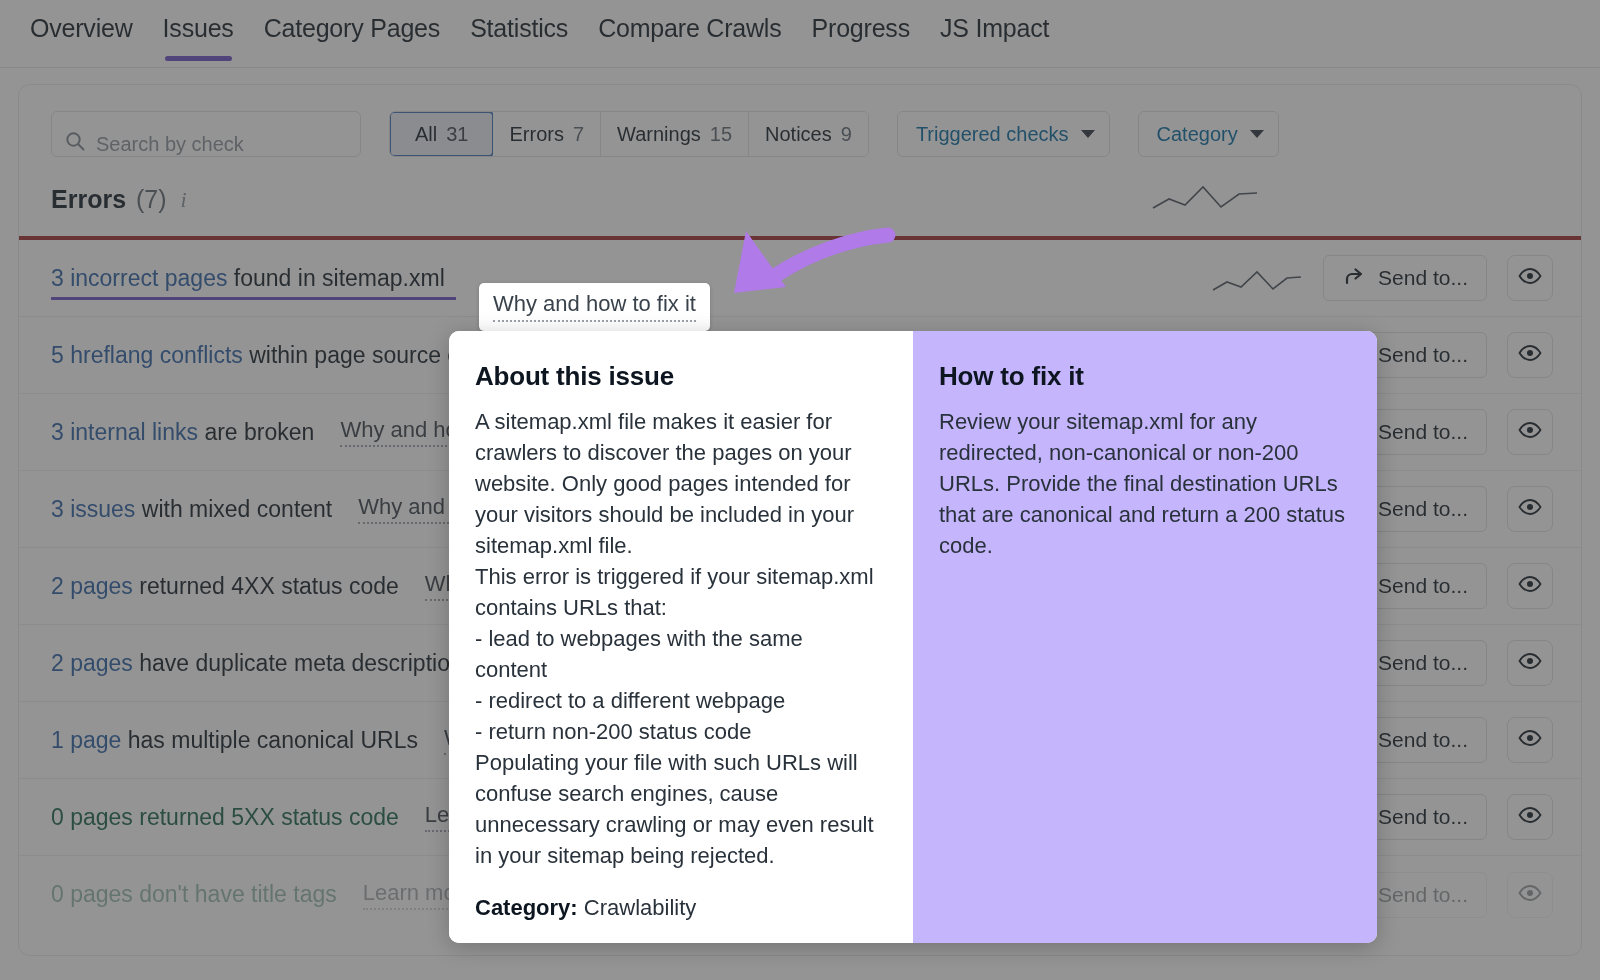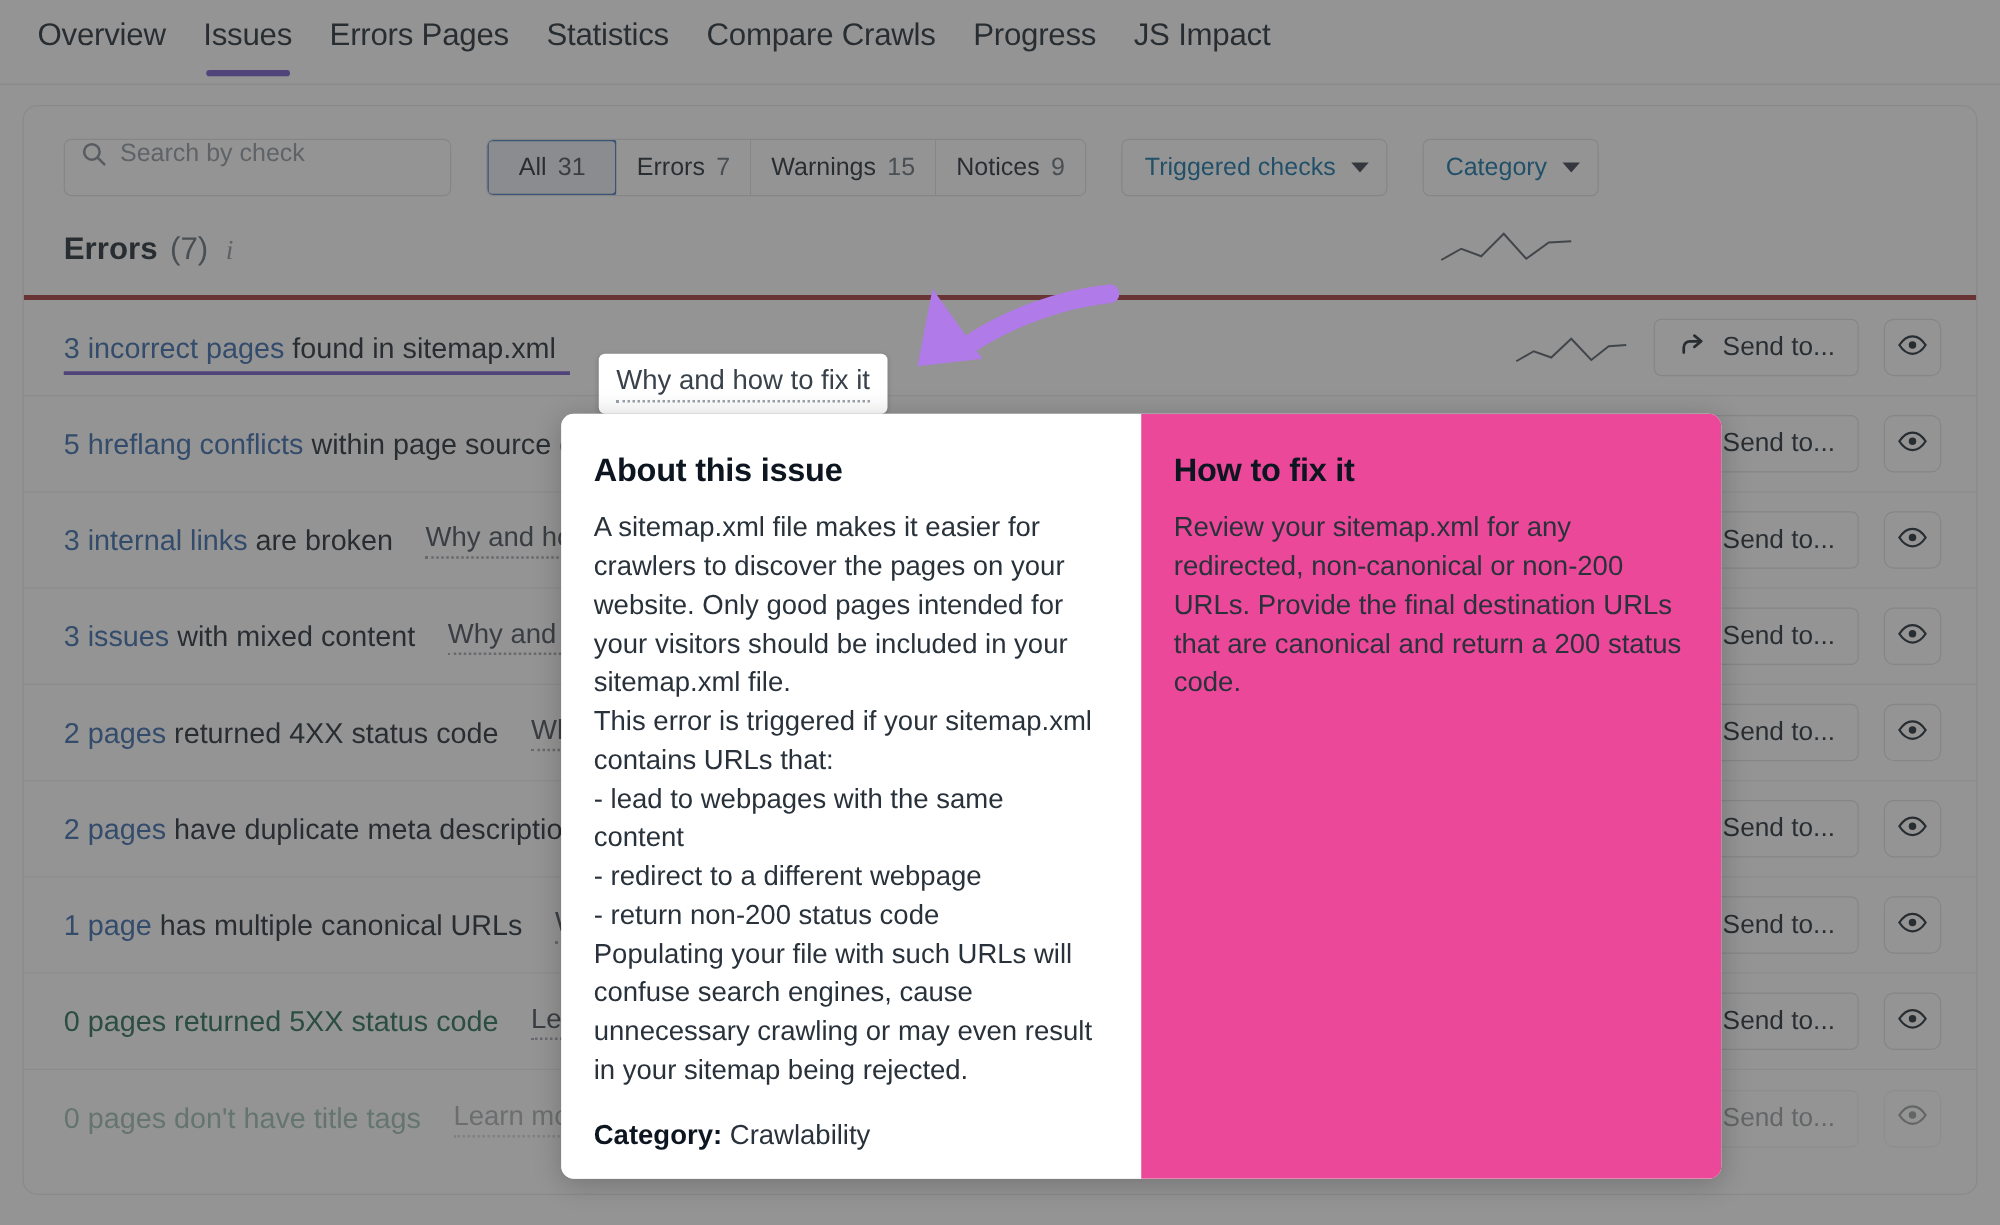--- a/index.html
+++ b/index.html
@@ -48,21 +48,21 @@
   }
 
   
   .filterbar {
     display: flex; align-items: center; gap: 28px;
     padding: 26px 0 0 32px;
   }
   .search {
     width: 310px; height: 46px;
     border: 1px solid #dcdfe4; border-radius: 6px;
-    display: flex; align-items: flex-start; gap: 10px; padding: 0 12px;
+    display: flex; align-items: flex-end; gap: 10px; padding: 0 12px;
     background: #fff;
   }
   .search-ph { font-size: 20px; color: #8a9199; }
   .seg {
     display: flex; align-items: stretch; height: 46px;
     border: 1px solid #dcdfe4; border-radius: 6px; overflow: hidden;
   }
   .seg-item {
     display: flex; align-items: center; gap: 9px;
     padding: 0 16px; font-size: 20px; color: #111b24;
@@ -150,21 +150,21 @@
 
   
   .tooltip {
     position: absolute; left: 449px; top: 331px; z-index: 90;
     width: 928px; height: 612px;
     display: flex; border-radius: 10px; overflow: hidden;
     box-shadow: 0 4px 22px rgba(0,0,0,0.22);
     background: #ffffff;
   }
   .tt-left  { width: 464px; background: #ffffff; padding: 30px 38px 0 26px; }
-  .tt-right { width: 464px; background: #ec4899; padding: 30px 28px 0 26px; }
+  .tt-right { width: 464px; background: #c4b5fd; padding: 30px 28px 0 26px; }
   .tt-h {
     font-size: 26px; font-weight: bold; color: #0d1620;
     margin-bottom: 14px; letter-spacing: -0.2px;
   }
   .tt-p {
     font-size: 22px; line-height: 31px; color: #29323b; white-space: pre-line;
   }
   .tt-cat { margin-top: 24px; font-size: 22px; color: #29323b; }
   .tt-cat b { color: #0d1620; }
 
@@ -174,21 +174,21 @@
 </head>
 <body>
 
 <div id="screen">
 
   <div class="dimmed">
 
     <div class="topnav">
       <div class="tab"><span>Overview</span></div>
       <div class="tab active"><span>Issues</span></div>
-      <div class="tab"><span>Errors Pages</span></div>
+      <div class="tab"><span>Category Pages</span></div>
       <div class="tab"><span>Statistics</span></div>
       <div class="tab"><span>Compare Crawls</span></div>
       <div class="tab"><span>Progress</span></div>
       <div class="tab"><span>JS Impact</span></div>
     </div>
 
     <div class="card">
 
       <div class="filterbar">
 

